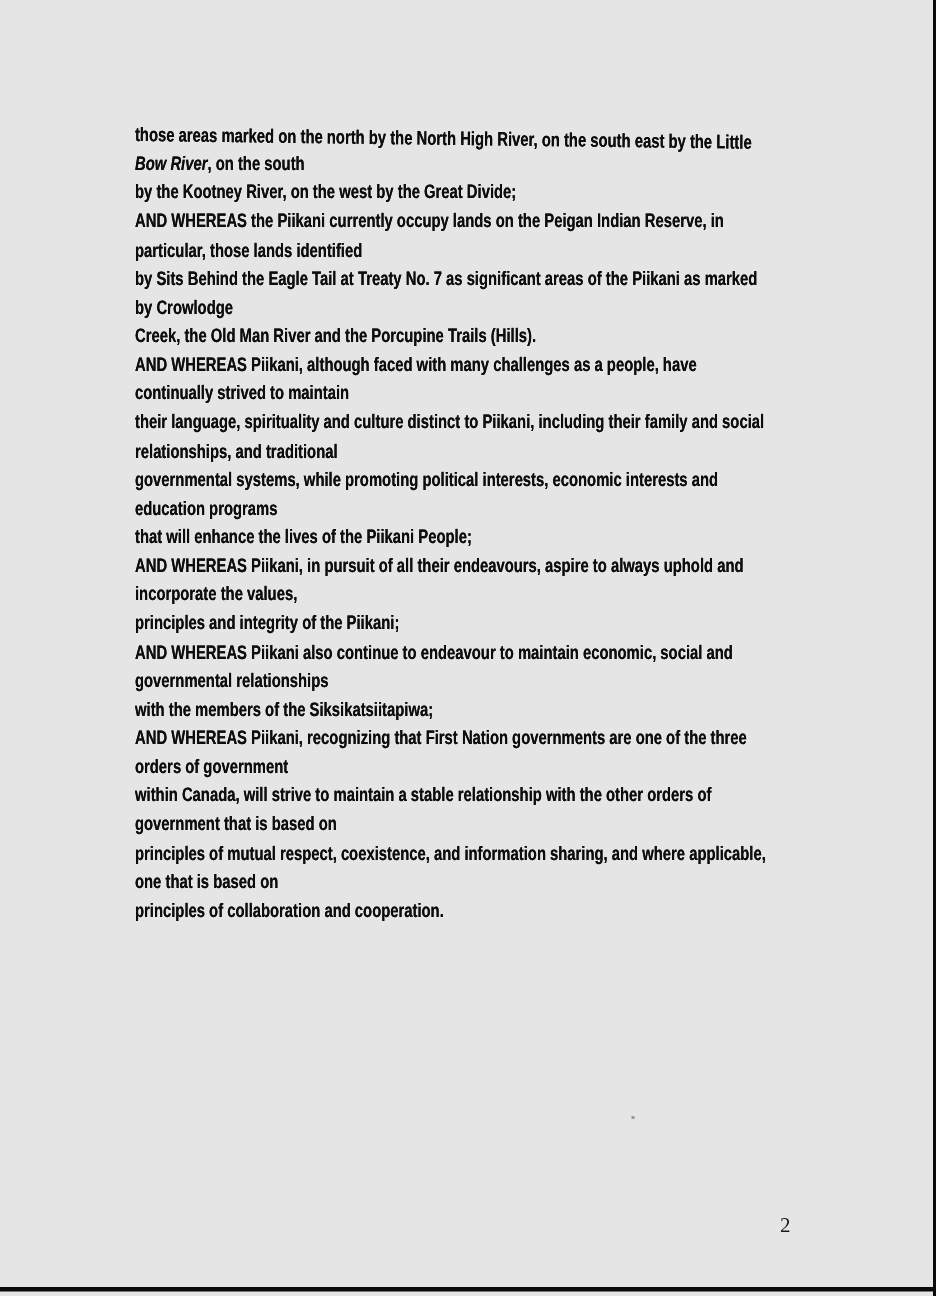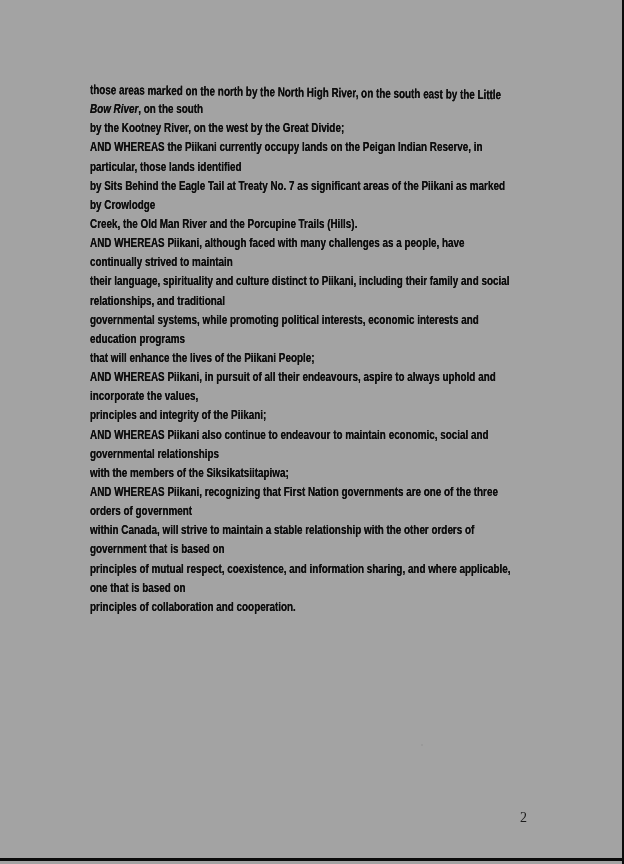--- a/index.html
+++ b/index.html
@@ -4,21 +4,21 @@
 <style>
   html, body {
     margin: 0;
     padding: 0;
     background: #ffffff;
   }
   .page {
     position: relative;
     width: 624px;
     height: 864px;
-    background: #a3a3a3;
+    background: #e5e5e5;
     overflow: hidden;
     font-family: "Liberation Sans", sans-serif;
   }
   
   .text-block {
     position: absolute;
     left: 90px;
     top: 80px;
     width: 600px;
     transform: scaleX(0.76);

